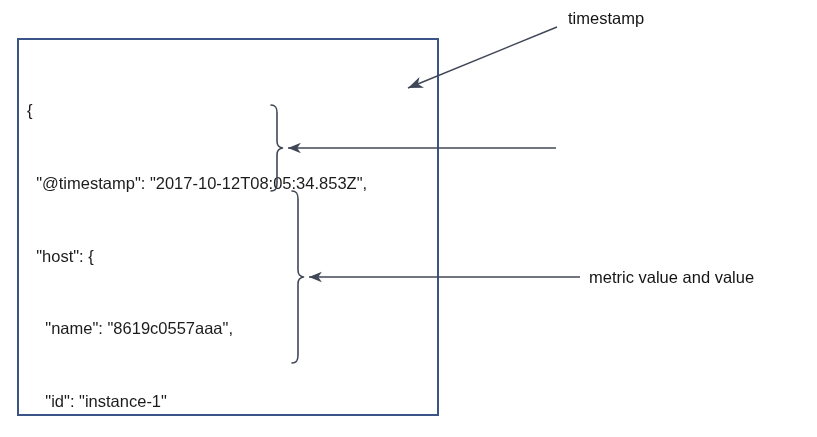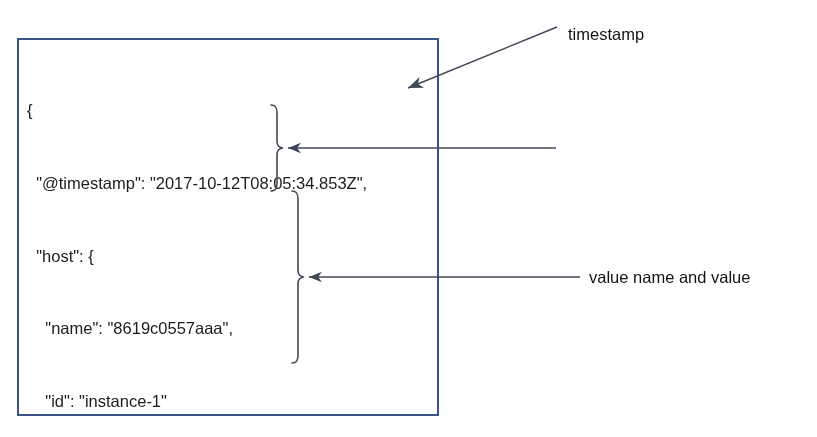--- a/index.html
+++ b/index.html
@@ -64,21 +64,21 @@
 
   
   .annotation-label {
     position: absolute;
     font-family: "Liberation Sans", sans-serif;
     font-size: 16.5px;
     color: #141414;
     white-space: nowrap;
     z-index: 5;
   }
-  .label-timestamp { left: 568px; top: 25px; }
+  .label-timestamp { left: 568px; top: 9px; }
   .label-dimensions { left: 568px; top: 139px; }
   .label-metric { left: 589px; top: 268px; }
 </style>
 </head>
 <body>
 
 <div id="diagram-root">
 
   <div class="json-box"></div>
 
@@ -136,15 +136,15 @@
     </g>
 
     <g>
       <line x1="580" y1="277" x2="309" y2="277" stroke="#404756" stroke-width="1.3" marker-end="url(#arrowhead)"></line>
     </g>
   </svg>
 
   <div class="annotation-label label-timestamp">timestamp</div>
 
 
-  <div class="annotation-label label-metric">value name and value</div>
+  <div class="annotation-label label-metric">metric value and value</div>
 
 </div>
 
 </body></html>

